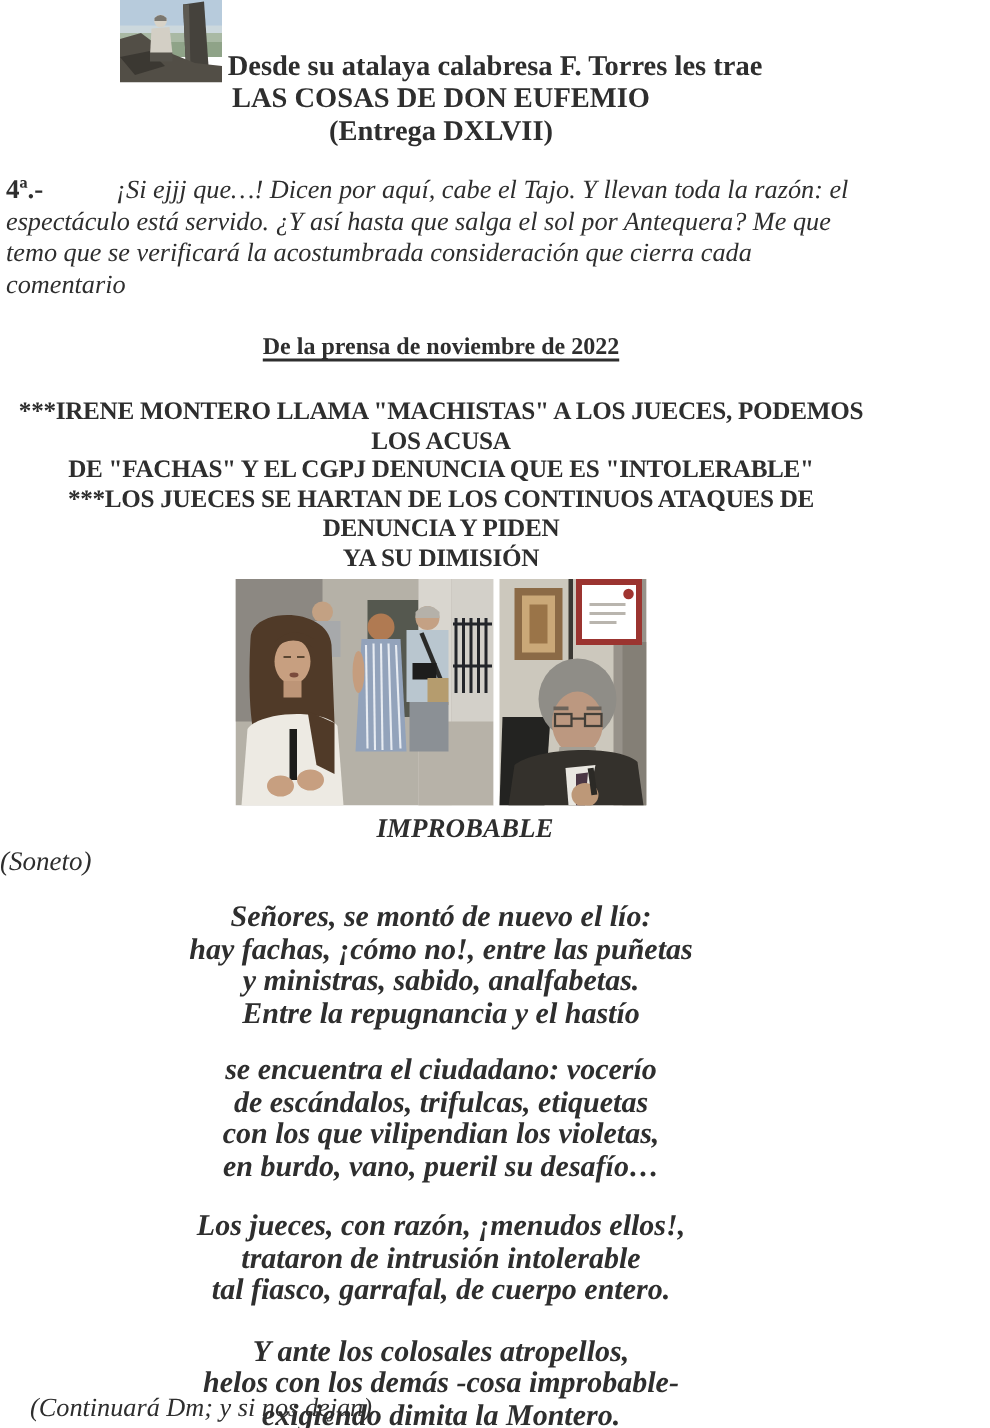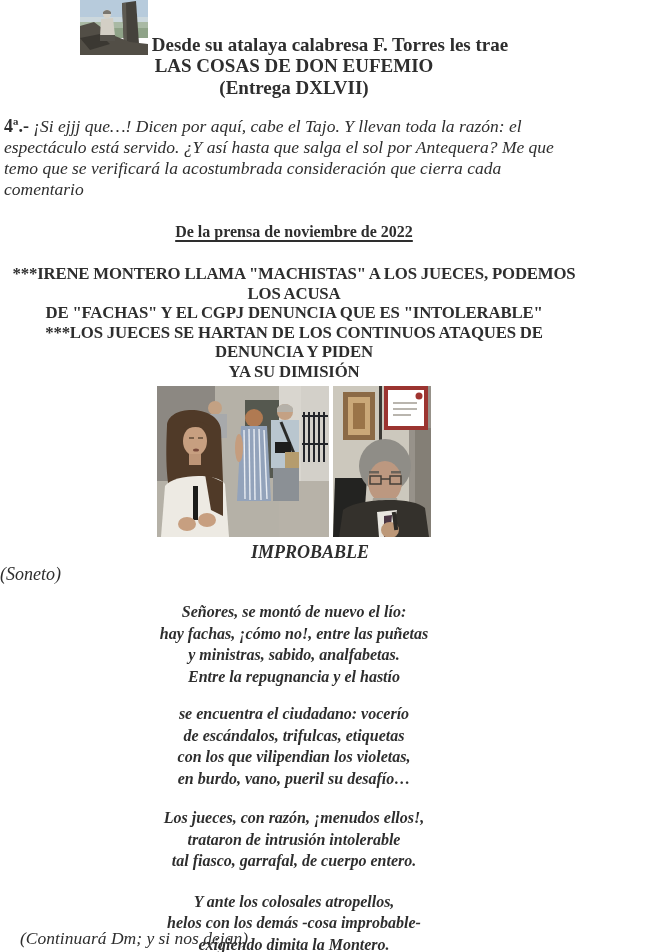--- a/index.html
+++ b/index.html
@@ -12,33 +12,33 @@
     color:#2e2e2e;
   }
   
   .header-line1{display:flex;justify-content:center;align-items:flex-end;gap:4px;height:55px;}
   .byline{font-weight:bold;font-size:19px;line-height:21px;white-space:nowrap;}
   .h-line{text-align:center;font-weight:bold;font-size:19px;line-height:22px;}
   .u{text-decoration:underline;text-decoration-thickness:1.8px;text-underline-offset:3px;}
   
   .intro{margin:17px 4px 0 4px;font-size:17.5px;line-height:21px;}
   .intro .pfx{font-weight:bold;font-style:normal;font-size:18px;}
-  .intro .itx{font-style:italic;}
+  .intro .itx{font-style:italic;margin-left:44px;}
   
   .section-title{margin-top:21px;text-align:center;font-weight:bold;font-size:16px;line-height:22px;}
   
   .headlines{margin:21px 2px 0 2px;}
   .headlines .hl{margin:0;text-align:center;font-weight:bold;font-size:16.8px;line-height:19.5px;letter-spacing:-0.2px;}
   
   .photo-wrap{margin-top:5px;display:flex;justify-content:center;}
   .photo-wrap svg{display:block;}
   
   .poem-title{margin-top:4px;text-align:center;font-weight:bold;font-style:italic;font-size:18px;line-height:22px;padding-left:32px;}
   .poem-subtitle{text-align:left;font-weight:normal;font-style:italic;font-size:18px;line-height:22px;}
-  .stanza{margin-top:16px;text-align:center;font-weight:bold;font-style:italic;font-size:16px;line-height:21.5px;}
+  .stanza{margin-top:16px;text-align:center;font-weight:bold;font-style:italic;font-size:20px;line-height:21.5px;}
   .stanza.s3{margin-top:18px;}
   .stanza.s4{margin-top:19px;}
   .footer{position:absolute;left:20px;bottom:3px;font-style:italic;font-size:17.5px;}
 </style>
 </head>
 <body>
 
 <div class="page">
 
   <div class="header">

